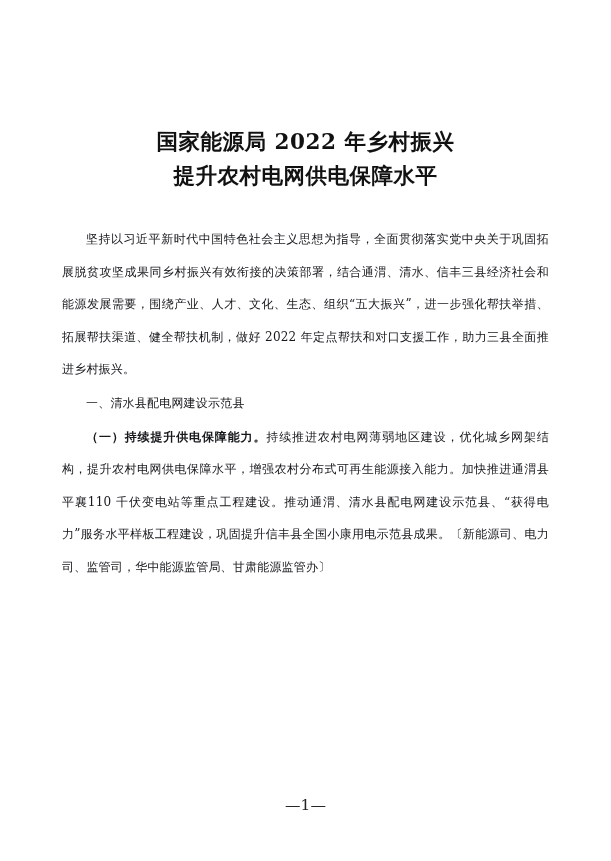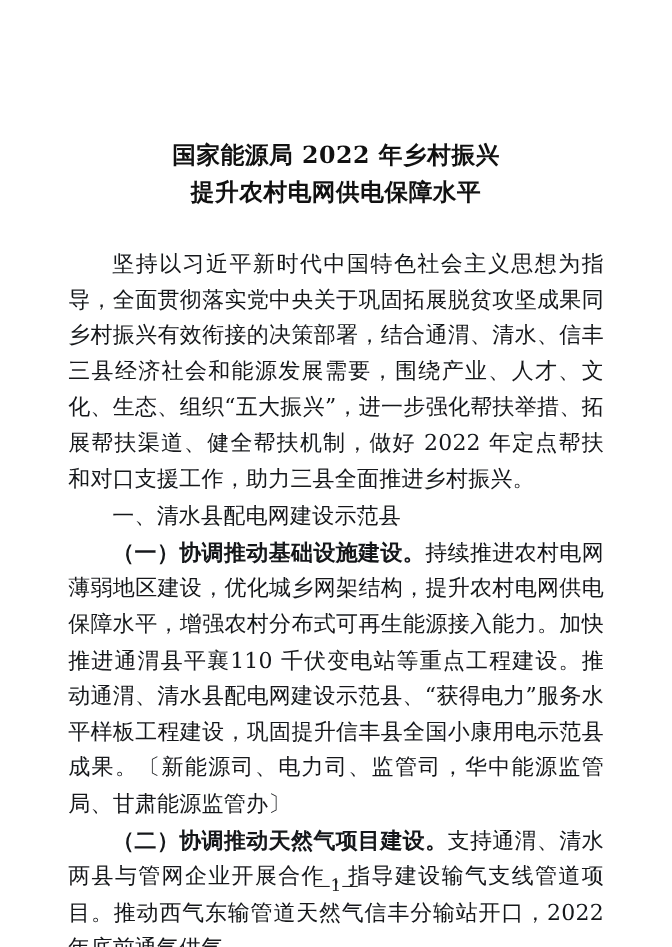--- a/index.html
+++ b/index.html
@@ -32,21 +32,21 @@
     line-height: 34px;
     letter-spacing: 0.5px;
     margin-top: 125px;
     color: #111;
   }
   .doc-title .line {
     display: block;
     white-space: nowrap;
   }
   .para {
-    font-size: 20px;
+    font-size: 12px;
     line-height: 32.6px;
     text-align: justify;
     text-justify: inter-ideograph;
     margin: 0;
     color: #15171a;
     letter-spacing: 0.2px;
   }
   .para.first {
     margin-top: 30px;
   }
@@ -78,20 +78,19 @@
 
     <div class="doc-title">
       <span class="line">国家能源局 2022 年乡村振兴</span>
       <span class="line">提升农村电网供电保障水平</span>
     </div>
 
     <p class="para indent first">坚持以习近平新时代中国特色社会主义思想为指导，全面贯彻落实党中央关于巩固拓展脱贫攻坚成果同乡村振兴有效衔接的决策部署，结合通渭、清水、信丰三县经济社会和能源发展需要，围绕产业、人才、文化、生态、组织“五大振兴”，进一步强化帮扶举措、拓展帮扶渠道、健全帮扶机制，做好 2022 年定点帮扶和对口支援工作，助力三县全面推进乡村振兴。</p>
 
     <p class="para indent gap">一、清水县配电网建设示范县</p>
 
-    <p class="para indent gap"><span class="bold">（一）协调推动基础设施建设。</span><span>持续推进农村电网薄弱地区建设，优化城乡网架结构，提升农村电网供电保障水平，增强农村分布式可再生能源接入能力。加快推进通渭县平襄110 千伏变电站等重点工程建设。推动通渭、清水县配电网建设示范县、“获得电力”服务水平样板工程建设，巩固提升信丰县全国小康用电示范县成果。〔新能源司、电力司、监管司，华中能源监管局、甘肃能源监管办〕</span></p>
+    <p class="para indent gap"><span class="bold">（一）持续提升供电保障能力。</span><span>持续推进农村电网薄弱地区建设，优化城乡网架结构，提升农村电网供电保障水平，增强农村分布式可再生能源接入能力。加快推进通渭县平襄110 千伏变电站等重点工程建设。推动通渭、清水县配电网建设示范县、“获得电力”服务水平样板工程建设，巩固提升信丰县全国小康用电示范县成果。〔新能源司、电力司、监管司，华中能源监管局、甘肃能源监管办〕</span></p>
 
-    <p class="para indent gap"><span class="bold">（二）协调推动天然气项目建设。</span><span>支持通渭、清水两县与管网企业开展合作，指导建设输气支线管道项目。推动西气东输管道天然气信丰分输站开口，2022 年底前通气供气。</span></p>
 
   </div>
 
   <div class="page-number">—1—</div>
 </div>
 
 </body></html>

